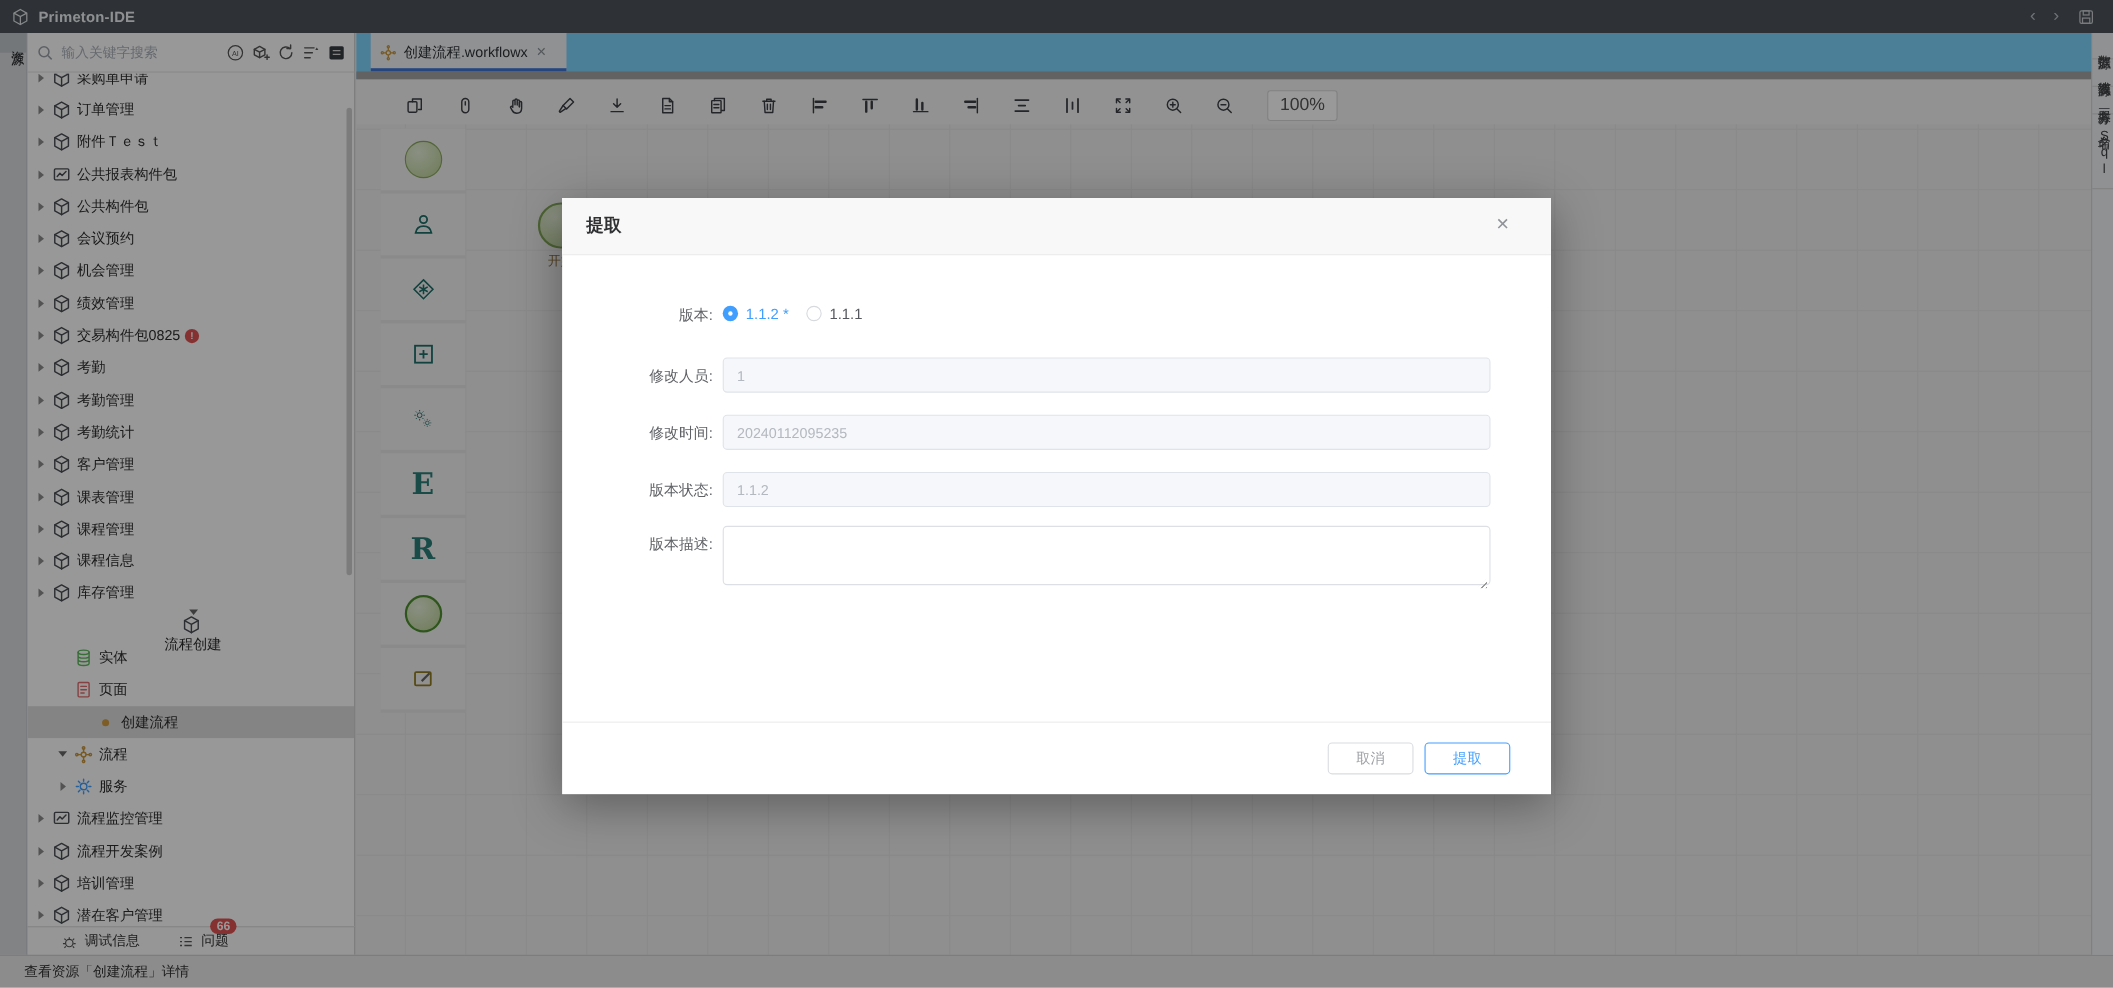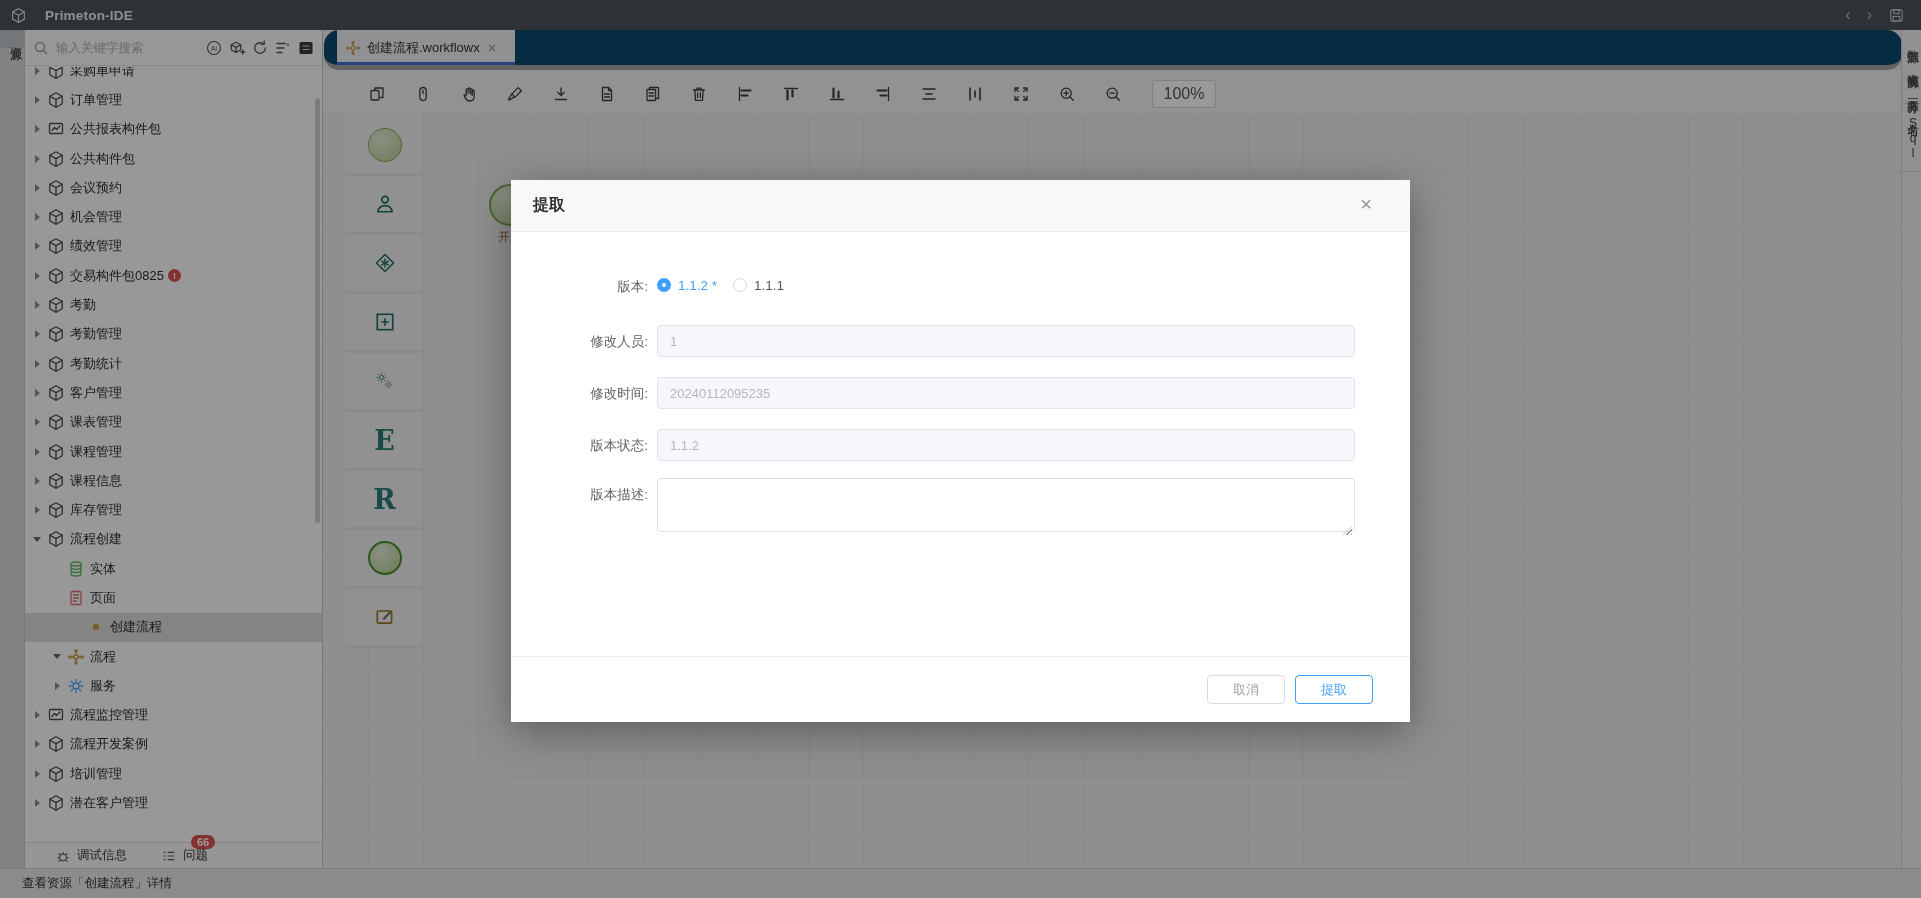--- a/index.html
+++ b/index.html
@@ -4,21 +4,21 @@
 <style>
   html,body{margin:0;padding:0;}
   body{width:1921px;height:898px;position:relative;overflow:hidden;
        font-family:"Liberation Sans",sans-serif;background:#efefef;}
   svg{display:block;}
 
   
   .titlebar{position:absolute;top:0;left:0;right:0;height:30px;background:#4d5359;
             display:flex;align-items:center;color:#eceff2;z-index:5;}
   .logo{margin-left:10px;width:17px;height:17px;}
-  .apptitle{margin-left:18px;font-size:13.5px;font-weight:bold;letter-spacing:.2px;}
+  .apptitle{margin-left:8px;font-size:13.5px;font-weight:bold;letter-spacing:.2px;}
   .tb-controls{position:absolute;right:16px;top:0;height:30px;display:flex;align-items:center;gap:16px;}
   .navchev{color:#b9bdc3;font-size:16px;line-height:1;}
   
   .activity{position:absolute;left:0;top:30px;width:24px;bottom:30px;background:#d7dade;
             border-right:1px solid #c3c6ca;z-index:4;}
   .vtab-active{display:block;width:24px;padding:7px 0;background:#c2c6cb;color:#26282b;
                font-size:12px;writing-mode:vertical-rl;text-orientation:upright;
                text-align:center;letter-spacing:2px;}
   
   .leftpanel{position:absolute;left:25px;top:30px;width:298px;bottom:56px;background:#fdfdfd;
@@ -48,21 +48,21 @@
   .pb-item{display:flex;align-items:center;gap:6px;position:relative;}
   .pb-item + .pb-item{margin-left:34px;}
   .badge66{position:absolute;top:-12px;left:30px;background:#e05252;color:#fff;border-radius:9px;
            font-size:11px;padding:1px 6px;font-weight:bold;z-index:6;}
   
   .statusbar{position:absolute;bottom:0;height:30px;left:0;right:0;background:#e9e9e9;
              border-top:1px solid #cfcfcf;font-size:12.5px;color:#333;display:flex;
              align-items:center;padding-left:22px;box-sizing:border-box;z-index:4;}
   
   .editor{position:absolute;left:324px;top:30px;right:19px;bottom:30px;background:#efefef;z-index:3;}
-  .tabbar{height:35px;background:#0c4a6e;border-bottom:5px solid #a3a3a3;position:relative;border-radius:15px;}
+  .tabbar{height:35px;background:#7dd3fc;border-bottom:7px solid #a3a3a3;position:relative;}
   .tab{position:absolute;left:13px;top:0;height:35px;width:178px;background:#f0f2f4;display:flex;
        align-items:center;padding:0 8px;box-sizing:border-box;font-size:13px;color:#2f3337;gap:6px;}
   .tab::after{content:"";position:absolute;left:0;right:0;bottom:0;height:3px;background:#3f74d8;}
   .tabclose{color:#8a8f96;font-size:15px;margin-left:2px;}
   .toolbar{height:47px;display:flex;align-items:center;padding-left:44px;gap:28px;background:#f3f3f3;}
   .tbtn{width:18px;height:18px;flex:none;}
   .zoombox{width:62px;height:26px;background:#fff;border:1px solid #d8d8d8;border-radius:3px;
            font-size:16px;color:#555;display:flex;align-items:center;justify-content:center;margin-left:2px;}
   .canvas{position:absolute;top:83px;left:0;right:0;bottom:0;background:#efefef;
           background-image:linear-gradient(#e4e4e4 1px,transparent 1px),
@@ -205,20 +205,30 @@
             <path d="M9 1.8l6.2 3.4v7.6L9 16.2 2.8 12.8V5.2z"></path>
             <path d="M2.8 5.2L9 8.6l6.2-3.4M9 8.6v7.6"></path>
           </svg>
         </span>
         <span class="tlabel">订单管理</span>
       </div>
       <div class="trow" style="padding-left: 4px;">
         <span class="arrow collapsed"></span>
         <span class="ticon">
           <svg viewBox="0 0 18 18" fill="none" stroke="#4a4d52" stroke-width="1.3" stroke-linecap="round" stroke-linejoin="round">
+            <path d="M9 1.8l6.2 3.4v7.6L9 16.2 2.8 12.8V5.2z"></path>
+            <path d="M2.8 5.2L9 8.6l6.2-3.4M9 8.6v7.6"></path>
+          </svg>
+        </span>
+        <span class="tlabel">附件Ｔｅｓｔ</span>
+      </div>
+      <div class="trow" style="padding-left: 4px;">
+        <span class="arrow collapsed"></span>
+        <span class="ticon">
+          <svg viewBox="0 0 18 18" fill="none" stroke="#4a4d52" stroke-width="1.3" stroke-linecap="round" stroke-linejoin="round">
             <rect x="2.5" y="3.5" width="13" height="10" rx="1"></rect>
             <path d="M5 10.5l2.5-3 2 2 3.5-3.5"></path>
           </svg>
         </span>
         <span class="tlabel">公共报表构件包</span>
       </div>
       <div class="trow" style="padding-left: 4px;">
         <span class="arrow collapsed"></span>
         <span class="ticon">
           <svg viewBox="0 0 18 18" fill="none" stroke="#4a4d52" stroke-width="1.3" stroke-linecap="round" stroke-linejoin="round">
@@ -342,21 +352,21 @@
       <div class="trow" style="padding-left: 4px;">
         <span class="arrow collapsed"></span>
         <span class="ticon">
           <svg viewBox="0 0 18 18" fill="none" stroke="#4a4d52" stroke-width="1.3" stroke-linecap="round" stroke-linejoin="round">
             <path d="M9 1.8l6.2 3.4v7.6L9 16.2 2.8 12.8V5.2z"></path>
             <path d="M2.8 5.2L9 8.6l6.2-3.4M9 8.6v7.6"></path>
           </svg>
         </span>
         <span class="tlabel">库存管理</span>
       </div>
-      <div class="trow" style="padding-left: 4px;">
+      <div class="trow" style="padding-left: 4px; flex-direction: column;">
         <span class="arrow expanded"></span>
         <span class="ticon">
           <svg viewBox="0 0 18 18" fill="none" stroke="#4a4d52" stroke-width="1.3" stroke-linecap="round" stroke-linejoin="round">
             <path d="M9 1.8l6.2 3.4v7.6L9 16.2 2.8 12.8V5.2z"></path>
             <path d="M2.8 5.2L9 8.6l6.2-3.4M9 8.6v7.6"></path>
           </svg>
         </span>
         <span class="tlabel">流程创建</span>
       </div>
       <div class="trow" style="padding-left: 24px;">

